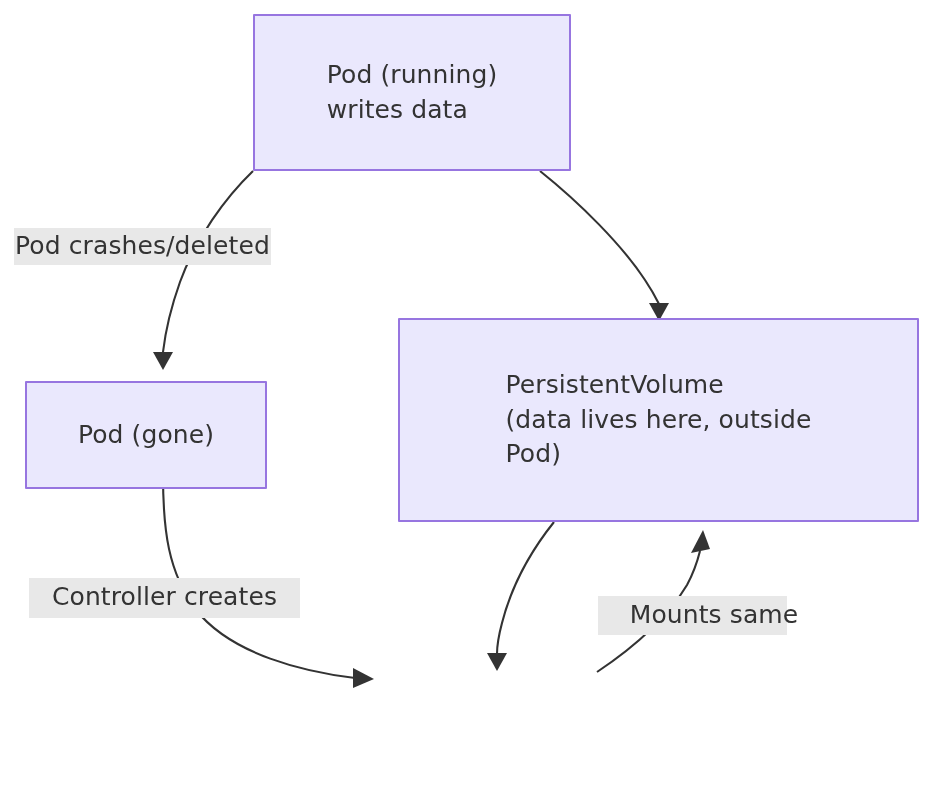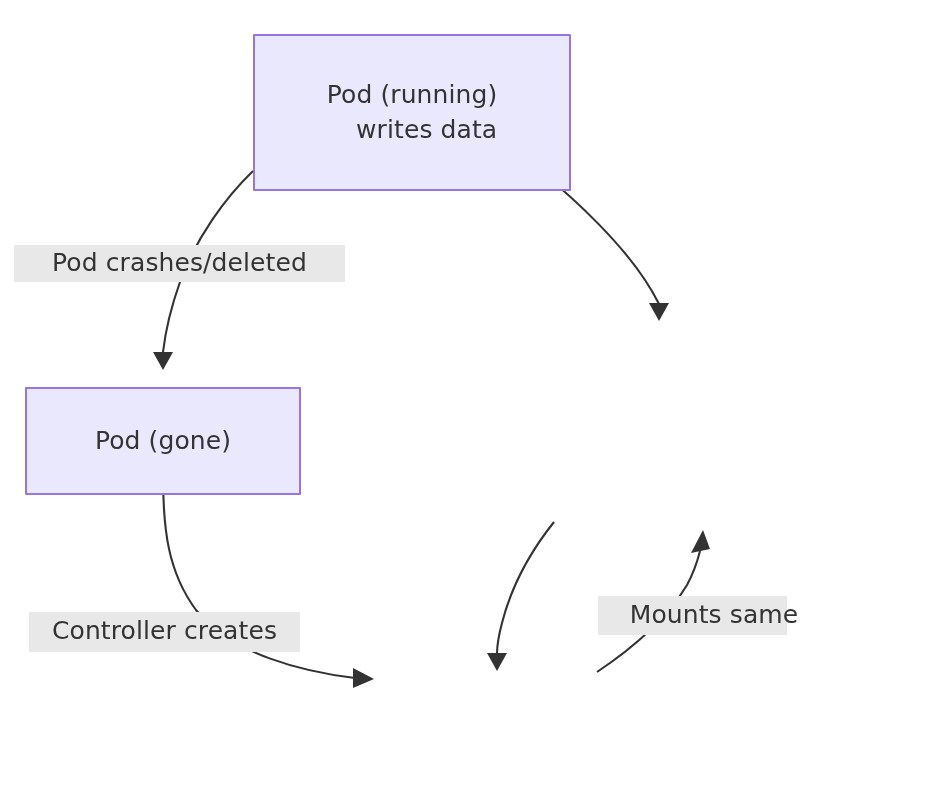--- a/index.html
+++ b/index.html
@@ -26,27 +26,26 @@
   }
   .node {
     position: absolute;
     box-sizing: border-box;
     background: #eae8fd;
     border: 2px solid #9775e0;
     border-radius: 1px;
     display: flex;
     align-items: center;
     justify-content: center;
-    text-align: right;
+    text-align: left;
     color: #333333;
     font-size: 25px;
     line-height: 1.38;
     letter-spacing: 0.1px;
     white-space: pre-line;
-    margin-top: 20px;
   }
   .node-label {
     display: block;
     padding: 0 10px;
     white-space: pre-line;
   }
   .edge-label {
     position: absolute;
     box-sizing: border-box;
     background: #e8e8e8;
@@ -101,25 +100,30 @@
       <path class="edge-path" d="M 597,672 C 630,650 666,620 687,585 C 694,572 698,559 700,551"></path>
       <polygon class="arrow-head" points="691,553 710,549 703,530"></polygon>
     </g>
   </svg>
 
   <div class="node" style="left:253px; top:14px; width:318px; height:157px;">
     <span class="node-label">Pod (running)
 writes data</span>
   </div>
 
-  <div class="node" style="left:25px; top:367px; width:276px; height:108px;">
+  <div class="node" style="left:25px; top:381px; width:242px; height:108px;">
     <span class="node-label">Pod (gone)</span>
   </div>
 
+  <div class="node" style="left:398px; top:318px; width:521px; height:204px;">
+    <span class="node-label">PersistentVolume
+(data lives here, outside
+Pod)</span>
+  </div>
 
 
-  <div class="edge-label" style="left:14px; top:245px; width:331px; height:37px;text-align:center;">Pod crashes/deleted</div>
+  <div class="edge-label" style="left:14px; top:228px; width:257px; height:37px;text-align:center;">Pod crashes/deleted</div>
 
-  <div class="edge-label" style="left:29px; top:612px; width:271px; height:40px;">Controller creates</div>
+  <div class="edge-label" style="left:29px; top:578px; width:271px; height:40px;">Controller creates</div>
 
   <div class="edge-label" style="left:598px; top:596px; width:189px; height:39px;padding-left:48px;">Mounts same</div>
 
 </div>
 
 </body></html>

